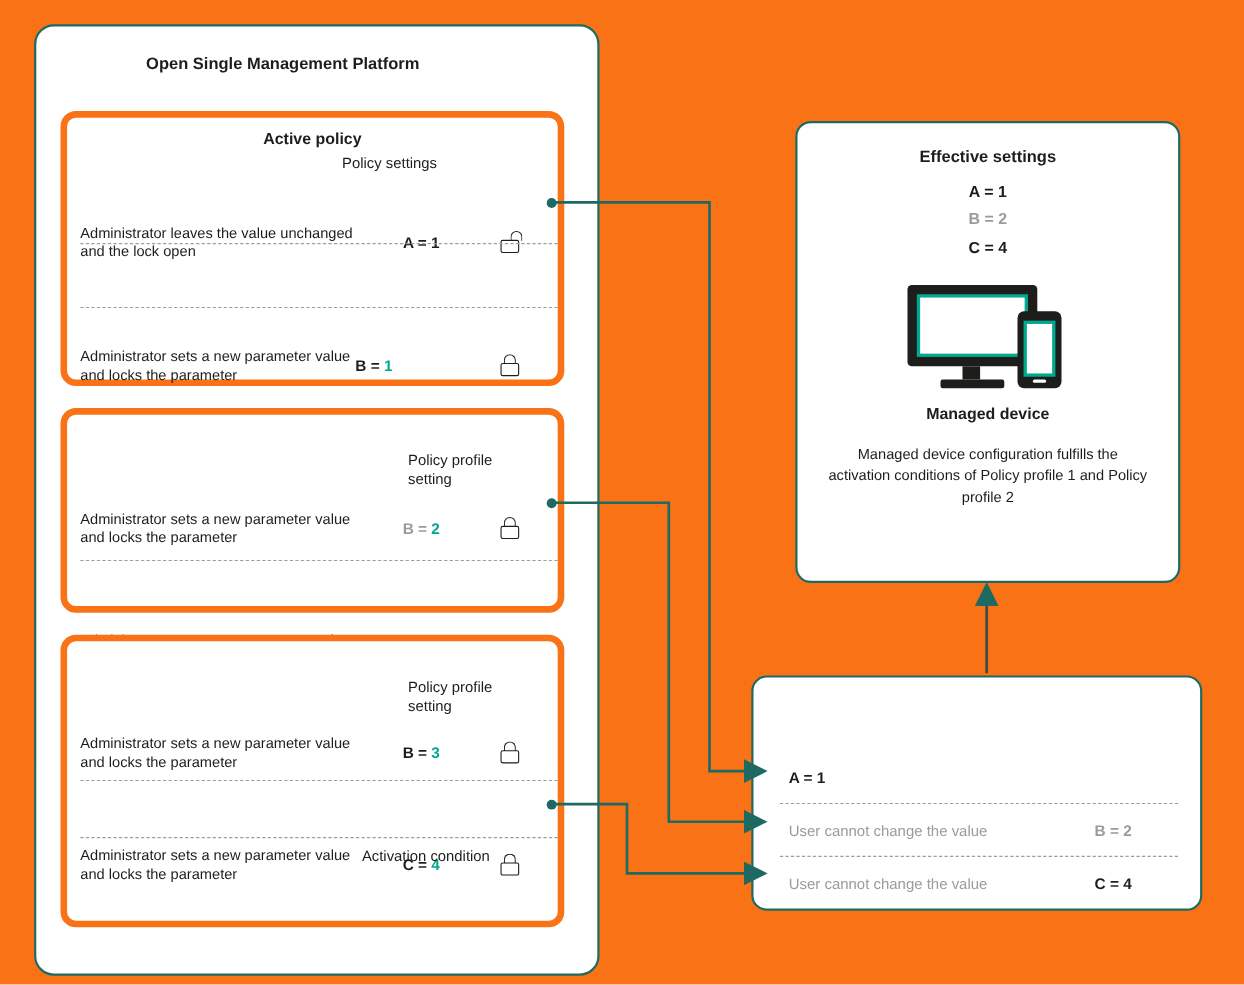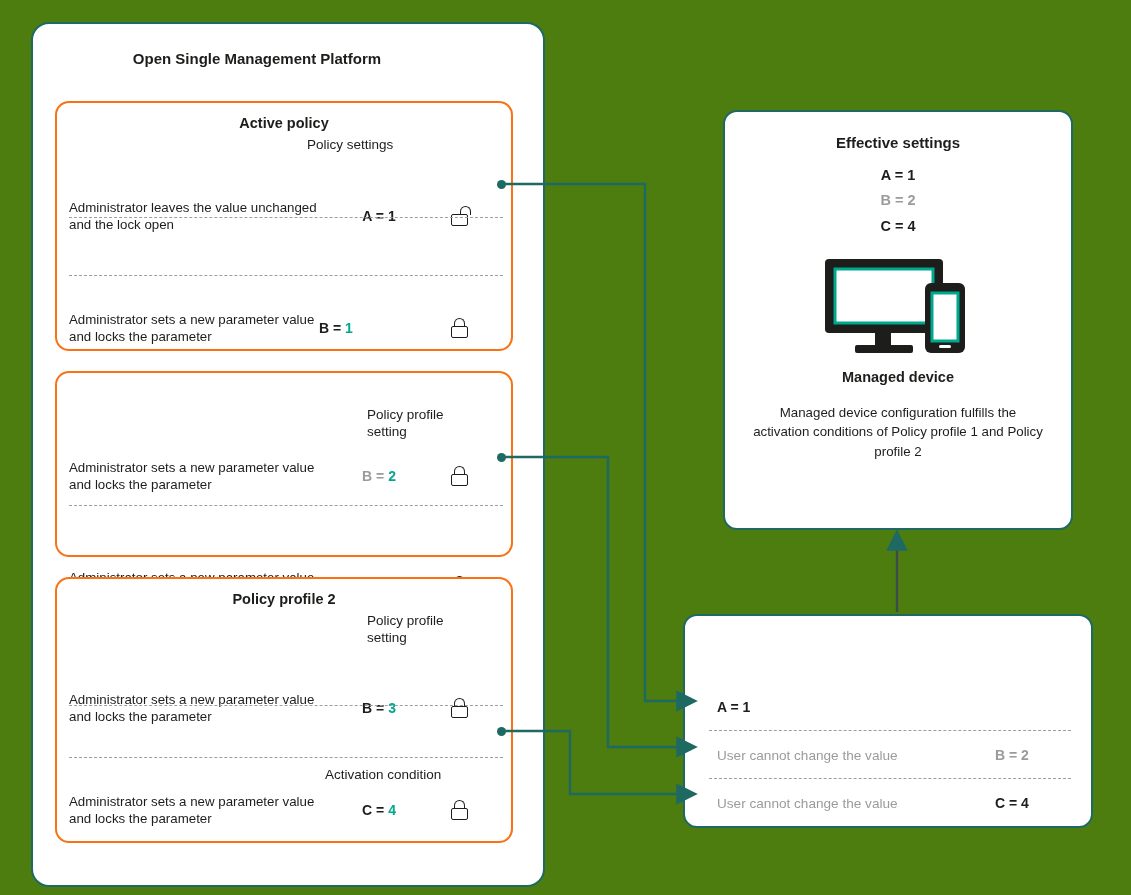--- a/index.html
+++ b/index.html
@@ -9,21 +9,21 @@
   }
   body {
     font-family: "Liberation Sans", sans-serif;
     color: #1d1d1b;
   }
   #stage {
     position: relative;
     width: 1131px;
     height: 895px;
     overflow: hidden;
-    background: #4d7c0f;
+    background: #f97316;
   }
   .box {
     position: absolute;
     box-sizing: border-box;
     border: 2px solid #1e6a63;
     border-radius: 14px;
     background: #ffffff;
   }
   .outer-box {
     left: 31px;
@@ -40,21 +40,21 @@
   }
   .outer-title {
     position: absolute;
     left: 0;
     top: 50px;
     width: 514px;
   }
   .panel {
     position: absolute;
     box-sizing: border-box;
-    border: 2px solid #f97316;
+    border: 6px solid #f97316;
     border-radius: 14px;
     background: #ffffff;
   }
   .panel-title {
     text-align: center;
     font-weight: bold;
     font-size: 14.5px;
     margin-top: 12px;
   }
   .col-head {
@@ -289,21 +289,20 @@
       <div class="lockcell">
         <span class="lock closed">
             <span class="shackle"></span>
             <span class="body"></span>
           </span>
       </div>
     </div>
   </div>
 
   <div class="panel" style="left:55px; top:577px; width:458px; height:266px;">
-    <div class="panel-title">Policy profile 2</div>
     <div class="col-head" style="position:absolute; left:310px; top:34px; width:110px;">Policy profile setting</div>
 
     <div class="row" style="left:0; top:76px; width:458px; height:50px; padding:0 8px 0 12px;">
       <div class="desc" style="width:250px;">Administrator sets a new parameter value and locks the parameter</div>
       <div class="val dark" style="width:120px; text-align:center;">
         <span class="dark">B =</span>
         <span class="teal">3</span>
       </div>
       <div class="lockcell">
         <span class="lock closed">

